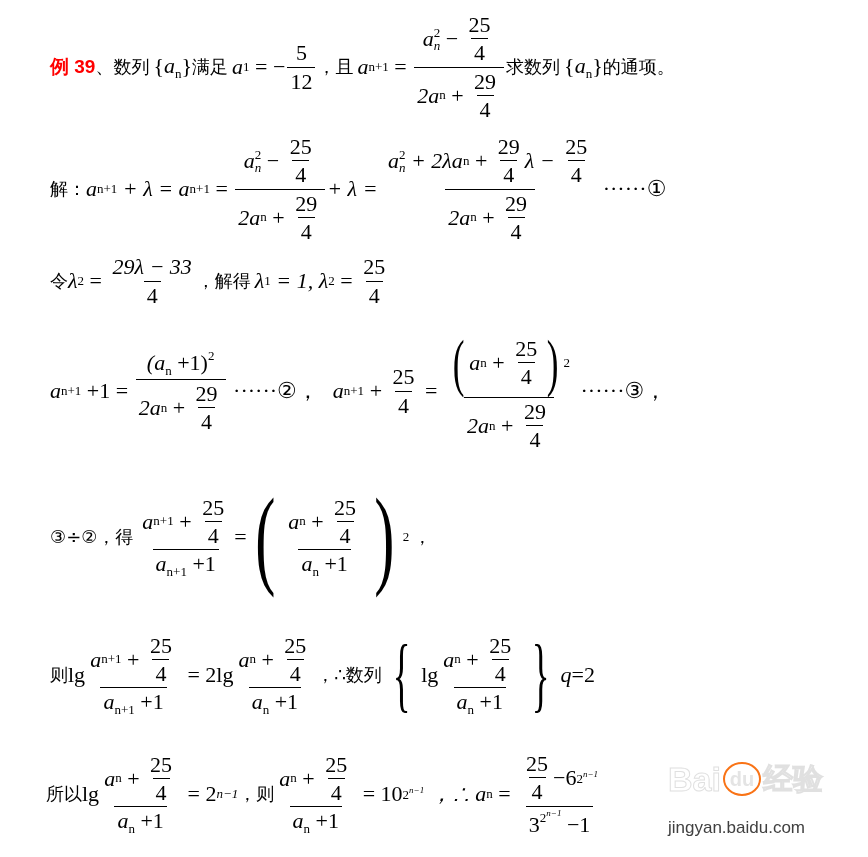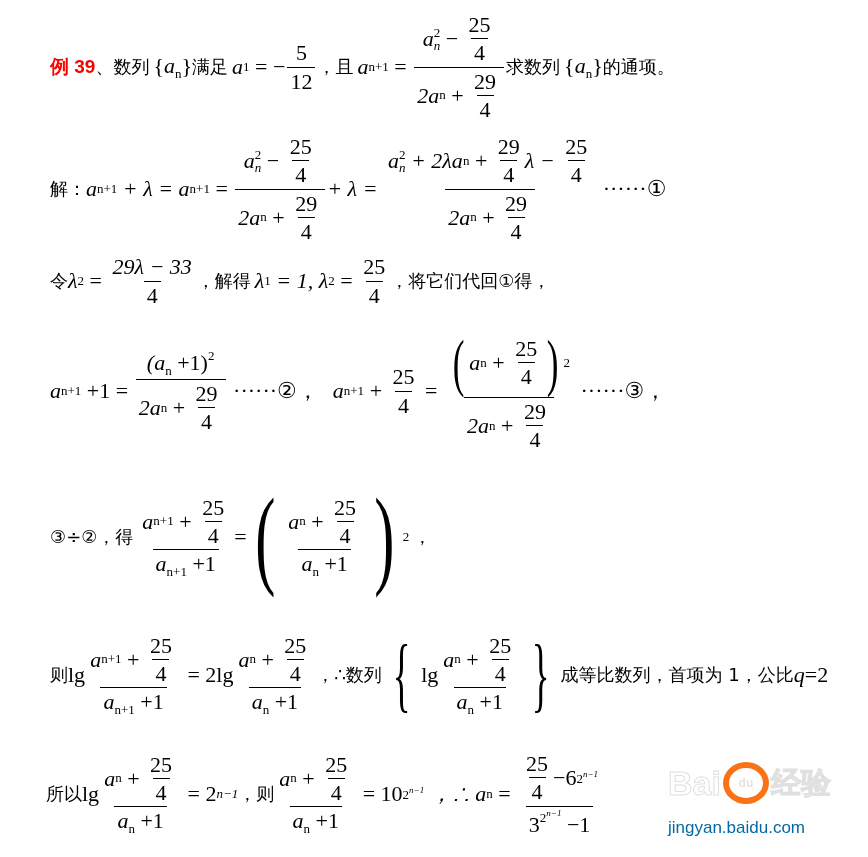--- a/index.html
+++ b/index.html
@@ -153,21 +153,20 @@
     <span class="i">λ</span>
       <span class="sub">1</span>
     <span class="i" style="white-space:pre"> = 1, λ</span>
       <span class="sub">2</span>
     <span style="white-space:pre"> = </span>
     <span class="frac">
         <span class="num">25</span>
         <span class="den">4</span>
       </span>
   </span>
-  <span class="cjk">，将它们代回①得，</span>
 </div>
 
 <div class="abs" style="left:50px;top:330px;height:122px;display:flex;align-items:center;">
   <span class="m" style="display:inline-flex;align-items:center;">
     <span class="i">a</span>
       <span class="sub i">n+1</span>
     <span style="white-space:pre"> +1 = </span>
     <span class="frac">
       <span class="num"><span class="i">(a</span><span class="sub i">n</span><span style="white-space:pre"> +1)</span><span class="sup">2</span></span>
       <span class="den" style="display:flex;align-items:center;">
@@ -294,21 +293,20 @@
           <span style="white-space:pre"> + </span>
           <span class="frac">
             <span class="num">25</span>
             <span class="den">4</span>
           </span>
         </span>
       <span class="den"><span class="i">a</span><span class="sub i">n</span><span style="white-space:pre"> +1</span></span>
     </span>
     <span class="brace">}</span>
   </span>
-  <span class="cjk">成等比数列，首项为 1，公比 </span>
   <span class="m i">q</span>
   <span class="m">=2</span>
 </div>
 
 <div class="abs" style="left:46px;top:748px;height:92px;display:flex;align-items:center;">
   <span class="cjk">所以</span>
   <span class="m" style="display:inline-flex;align-items:center;">
     <span>lg</span>
     <span class="frac">
       <span class="num" style="display:flex;align-items:center;">
@@ -356,17 +354,17 @@
           <span class="sup"><span>2</span><span class="i" style="font-size:9px;vertical-align:6px;">n−1</span></span>
         </span>
       <span class="den"><span>3</span><span class="sup"><span>2</span><span class="i" style="font-size:9px;vertical-align:6px;">n−1</span></span><span style="white-space:pre"> −1</span></span>
     </span>
   </span>
 </div>
 
 <div class="abs watermark" style="left:668px;top:762px;width:180px;height:80px;">
   <div style="display:flex;align-items:center;font-size:34px;font-weight:bold;line-height:1;">
     <span style="-webkit-text-stroke:1px #e0e0e0;color:#fff;">Bai</span>
-    <span style="display:inline-block;width:34px;height:30px;border:6px solid #f97316;border-radius:50%;font-size:12px;text-align:center;line-height:30px;margin:0 2px;">du</span>
+    <span style="display:inline-block;width:34px;height:30px;border:2px solid #f97316;border-radius:50%;font-size:20px;text-align:center;line-height:30px;margin:0 2px;">du</span>
     <span style="font-size:30px;-webkit-text-stroke:1px #e0e0e0;color:#fff;">经验</span>
   </div>
-  <div style="font-size:17px;margin-top:14px;color:#0369a1;">jingyan.baidu.com</div>
+  <div style="font-size:17px;margin-top:22px;color:#404040;">jingyan.baidu.com</div>
 </div>
 
 </body></html>

